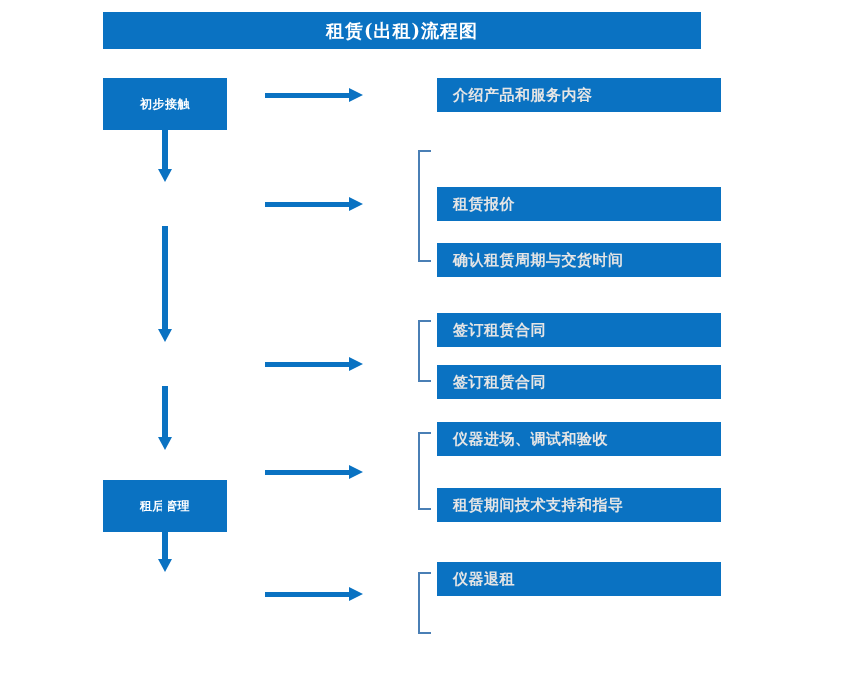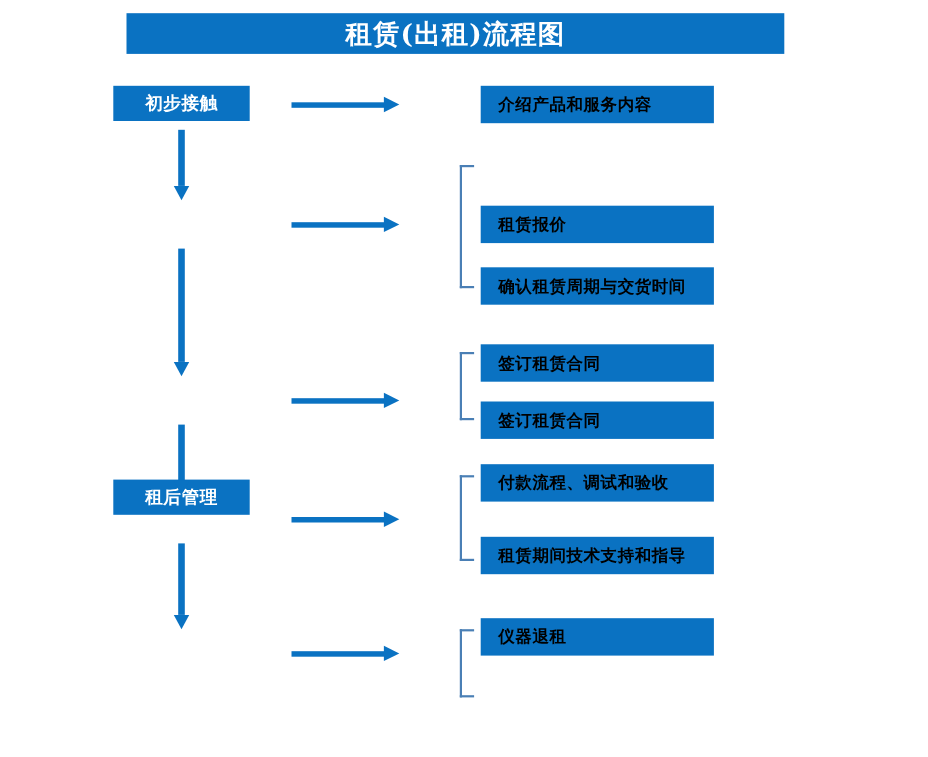--- a/index.html
+++ b/index.html
@@ -28,52 +28,51 @@
     position: absolute;
     left: 103px;
     top: 12px;
     width: 598px;
     height: 37px;
     background: #0a72c2;
     color: #ffffff;
     display: flex;
     align-items: center;
     justify-content: center;
-    font-size: 24px;
+    font-size: 18px;
     font-weight: bold;
     letter-spacing: 1px;
     font-family: "DejaVu Serif", "Liberation Serif", serif;
-    margin-left: 12px;
   }
 
   
   .stage-box {
     position: absolute;
     left: 103px;
     width: 124px;
-    height: 32px;
+    height: 52px;
     background: #0a72c2;
     color: #ffffff;
     display: flex;
     align-items: center;
     justify-content: center;
-    font-size: 16px;
+    font-size: 12px;
     font-weight: bold;
     font-family: "DejaVu Serif", "Liberation Serif", serif;
     letter-spacing: 0.5px;
   }
 
   
   .detail-box {
     position: absolute;
     left: 437px;
-    width: 212px;
+    width: 284px;
     height: 34px;
     background: #0a72c2;
-    color: #000000;
+    color: #e5e5e5;
     display: flex;
     align-items: center;
     font-size: 15px;
     font-weight: bold;
     font-family: "DejaVu Serif", "Liberation Serif", serif;
     padding-left: 16px;
     box-sizing: border-box;
     letter-spacing: 0.5px;
   }
 
@@ -135,21 +134,21 @@
   }
 </style>
 </head>
 <body>
 
 <div id="canvas">
 
   <div class="title-banner">租赁(出租)流程图</div>
 
   <div class="stage-box" style="top:78px">初步接触</div>
-  <div class="stage-box" style="top:436px">租后管理</div>
+  <div class="stage-box" style="top:480px">租后管理</div>
 
   <div class="arrow-v" style="left:157px; top:118px; height:64px">
     <div class="shaft" style="height:51px"></div>
     <div class="head" style="top:51px"></div>
   </div>
   <div class="arrow-v" style="left:157px; top:226px; height:116px">
     <div class="shaft" style="height:103px"></div>
     <div class="head" style="top:103px"></div>
   </div>
   <div class="arrow-v" style="left:157px; top:386px; height:64px">
@@ -185,17 +184,17 @@
   <div class="bracket" style="top:150px; height:112px"></div>
   <div class="bracket" style="top:320px; height:62px"></div>
   <div class="bracket" style="top:432px; height:78px"></div>
   <div class="bracket" style="top:572px; height:62px"></div>
 
   <div class="detail-box" style="top:78px">介绍产品和服务内容</div>
   <div class="detail-box" style="top:187px">租赁报价</div>
   <div class="detail-box" style="top:313px">签订租赁合同</div>
   <div class="detail-box" style="top:243px">确认租赁周期与交货时间</div>
   <div class="detail-box" style="top:365px">签订租赁合同</div>
-  <div class="detail-box" style="top:422px">付款流程、调试和验收</div>
+  <div class="detail-box" style="top:422px">仪器进场、调试和验收</div>
   <div class="detail-box" style="top:488px">租赁期间技术支持和指导</div>
   <div class="detail-box" style="top:562px">仪器退租</div>
 
 </div>
 
 </body></html>

